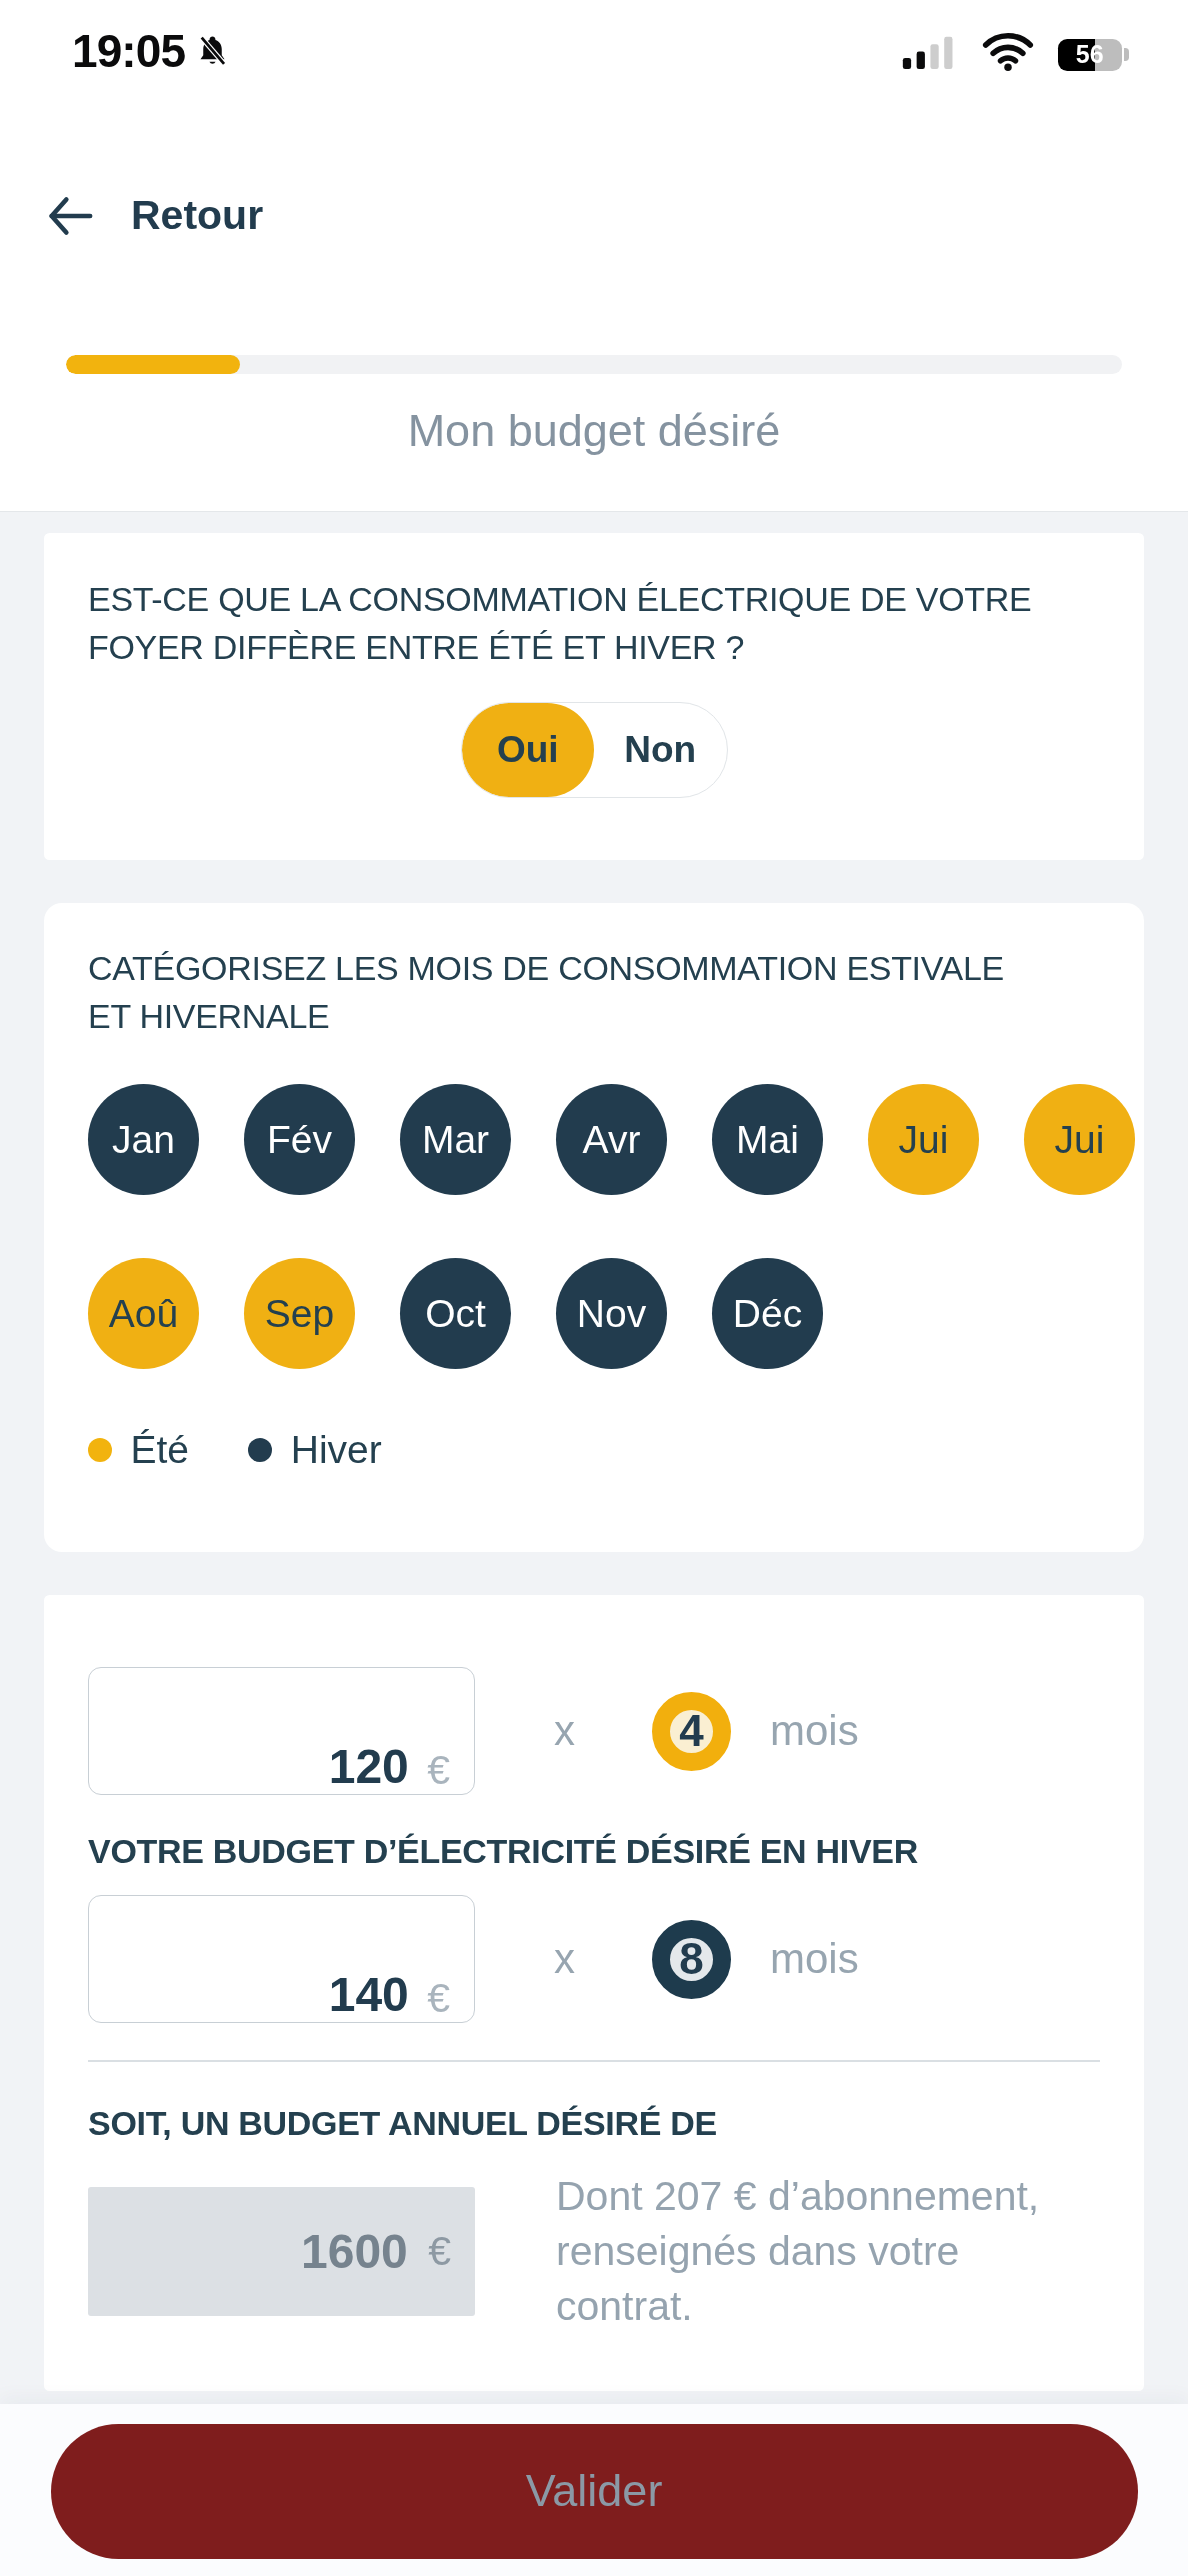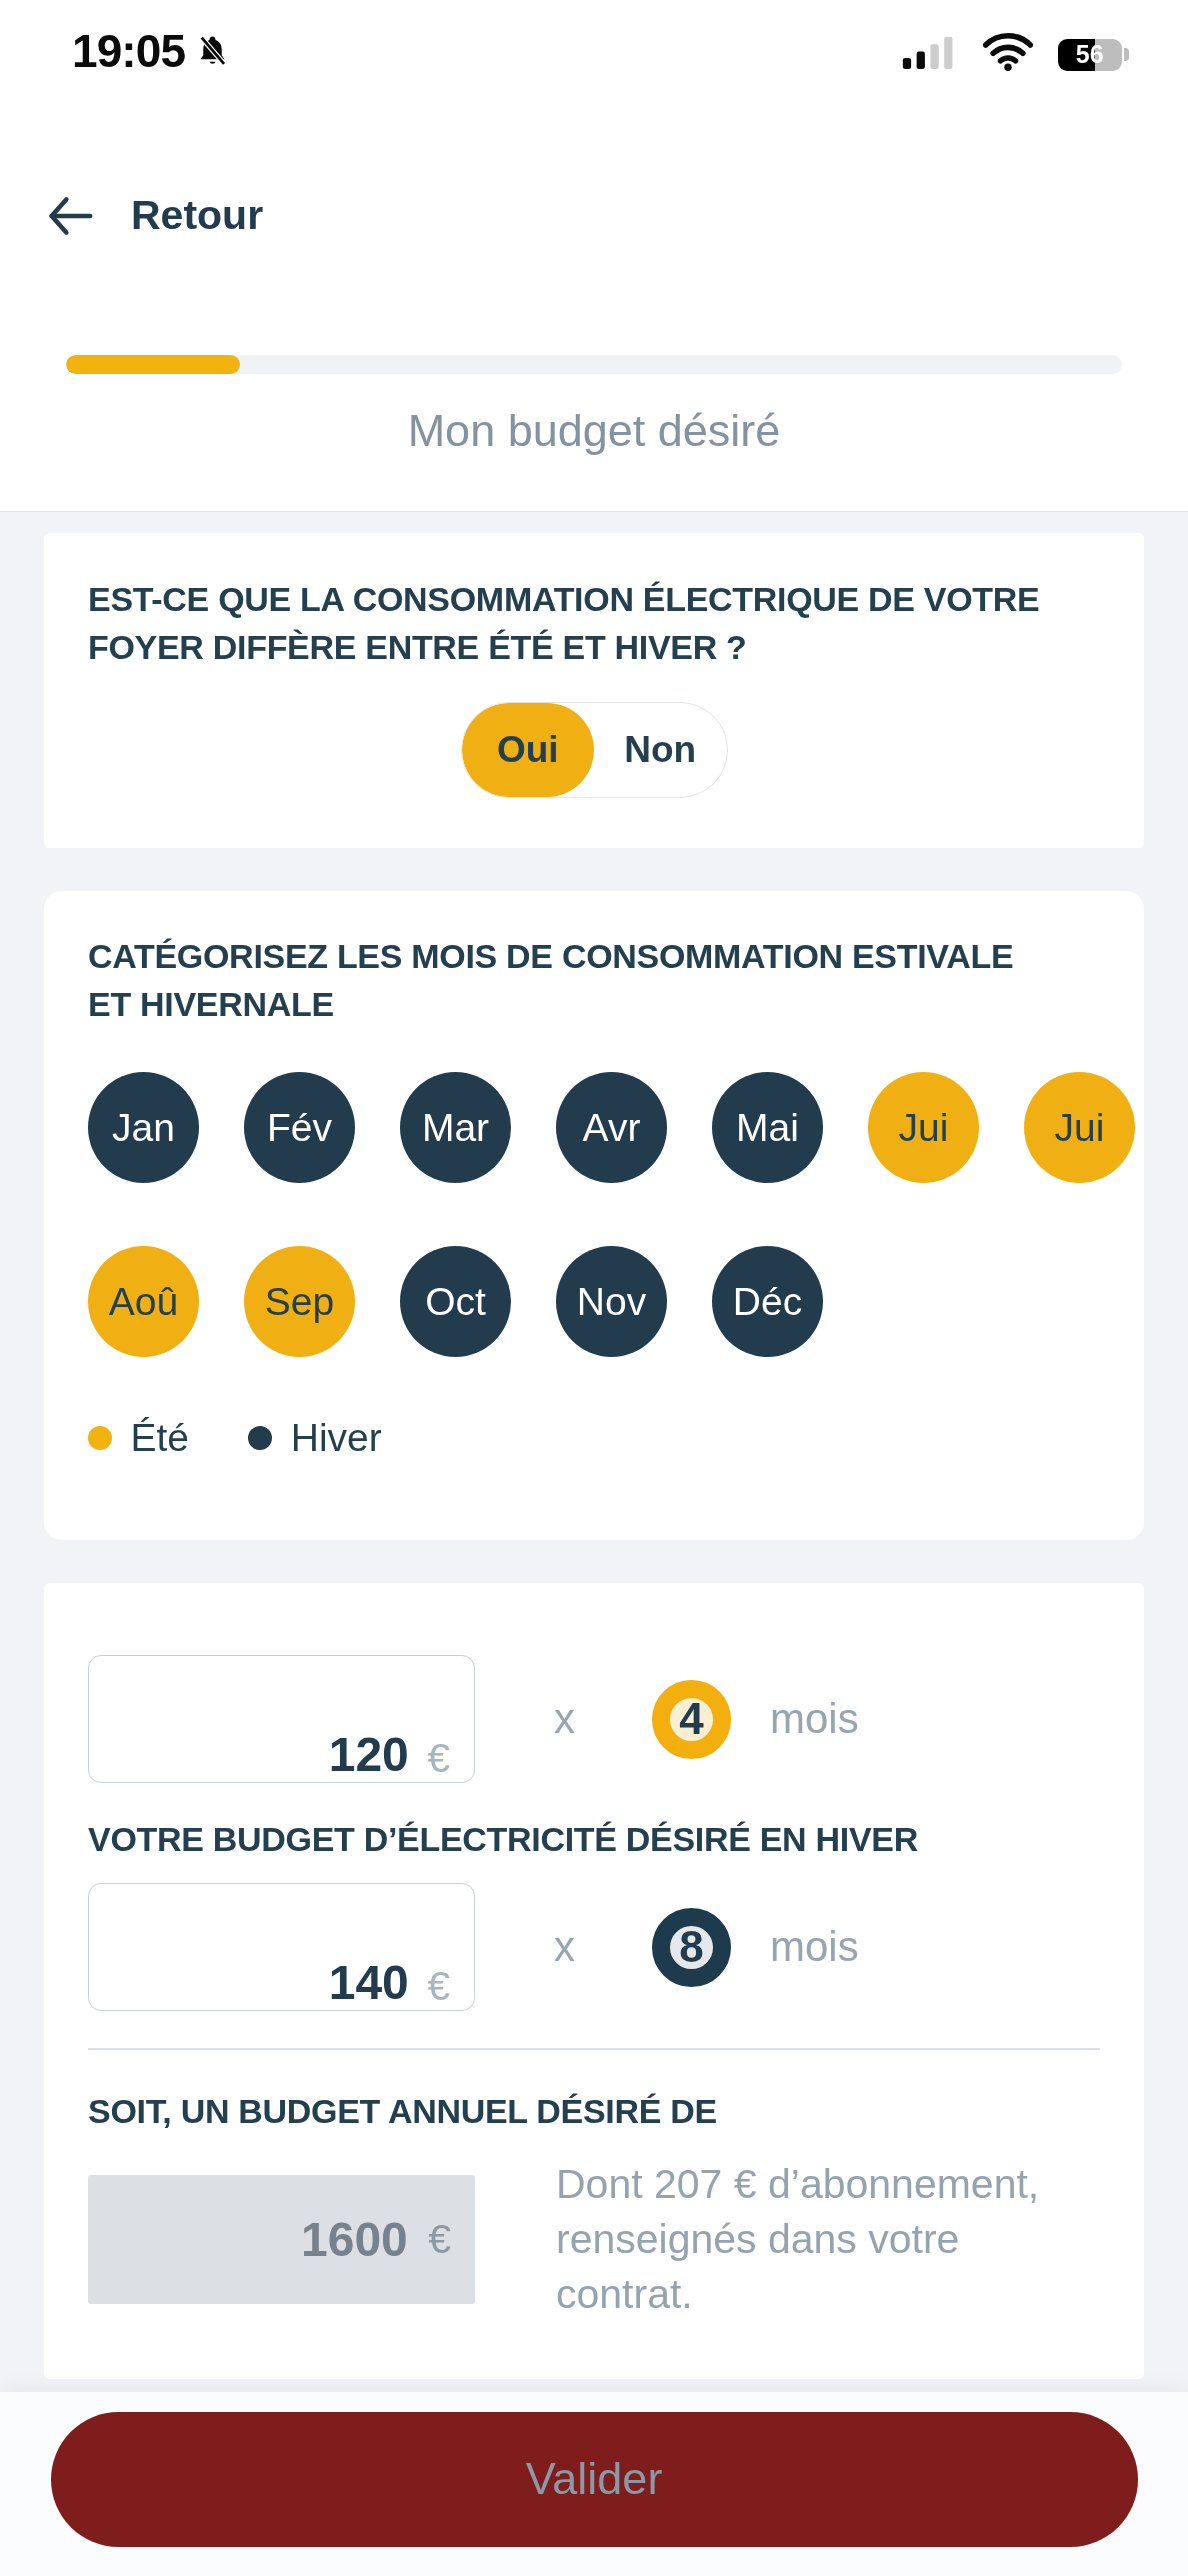--- a/index.html
+++ b/index.html
@@ -82,30 +82,30 @@
     gap: 43px;
   }
   .card {
     background: #FFFFFF;
     border-radius: 5.5px;
     width: 1100px;
     margin: 0 44px;
   }
   .card-heading {
     font-size: 34px;
-    font-weight: 700;
+    font-weight: 400;
     color: #24404F;
     letter-spacing: -0.3px;
     line-height: 48px;
   }
 
   
   .card-question { padding: 42px 44px 50px; }
   .toggle {
-    margin: 31px auto 0;
+    margin: 31px auto 12px;
     width: 267px;
     height: 96px;
     border: 1.8px solid #E1E5E8;
     border-radius: 50px;
     background: #FFFFFF;
     display: flex;
     overflow: hidden;
   }
   .toggle-opt {
     flex: 1;

